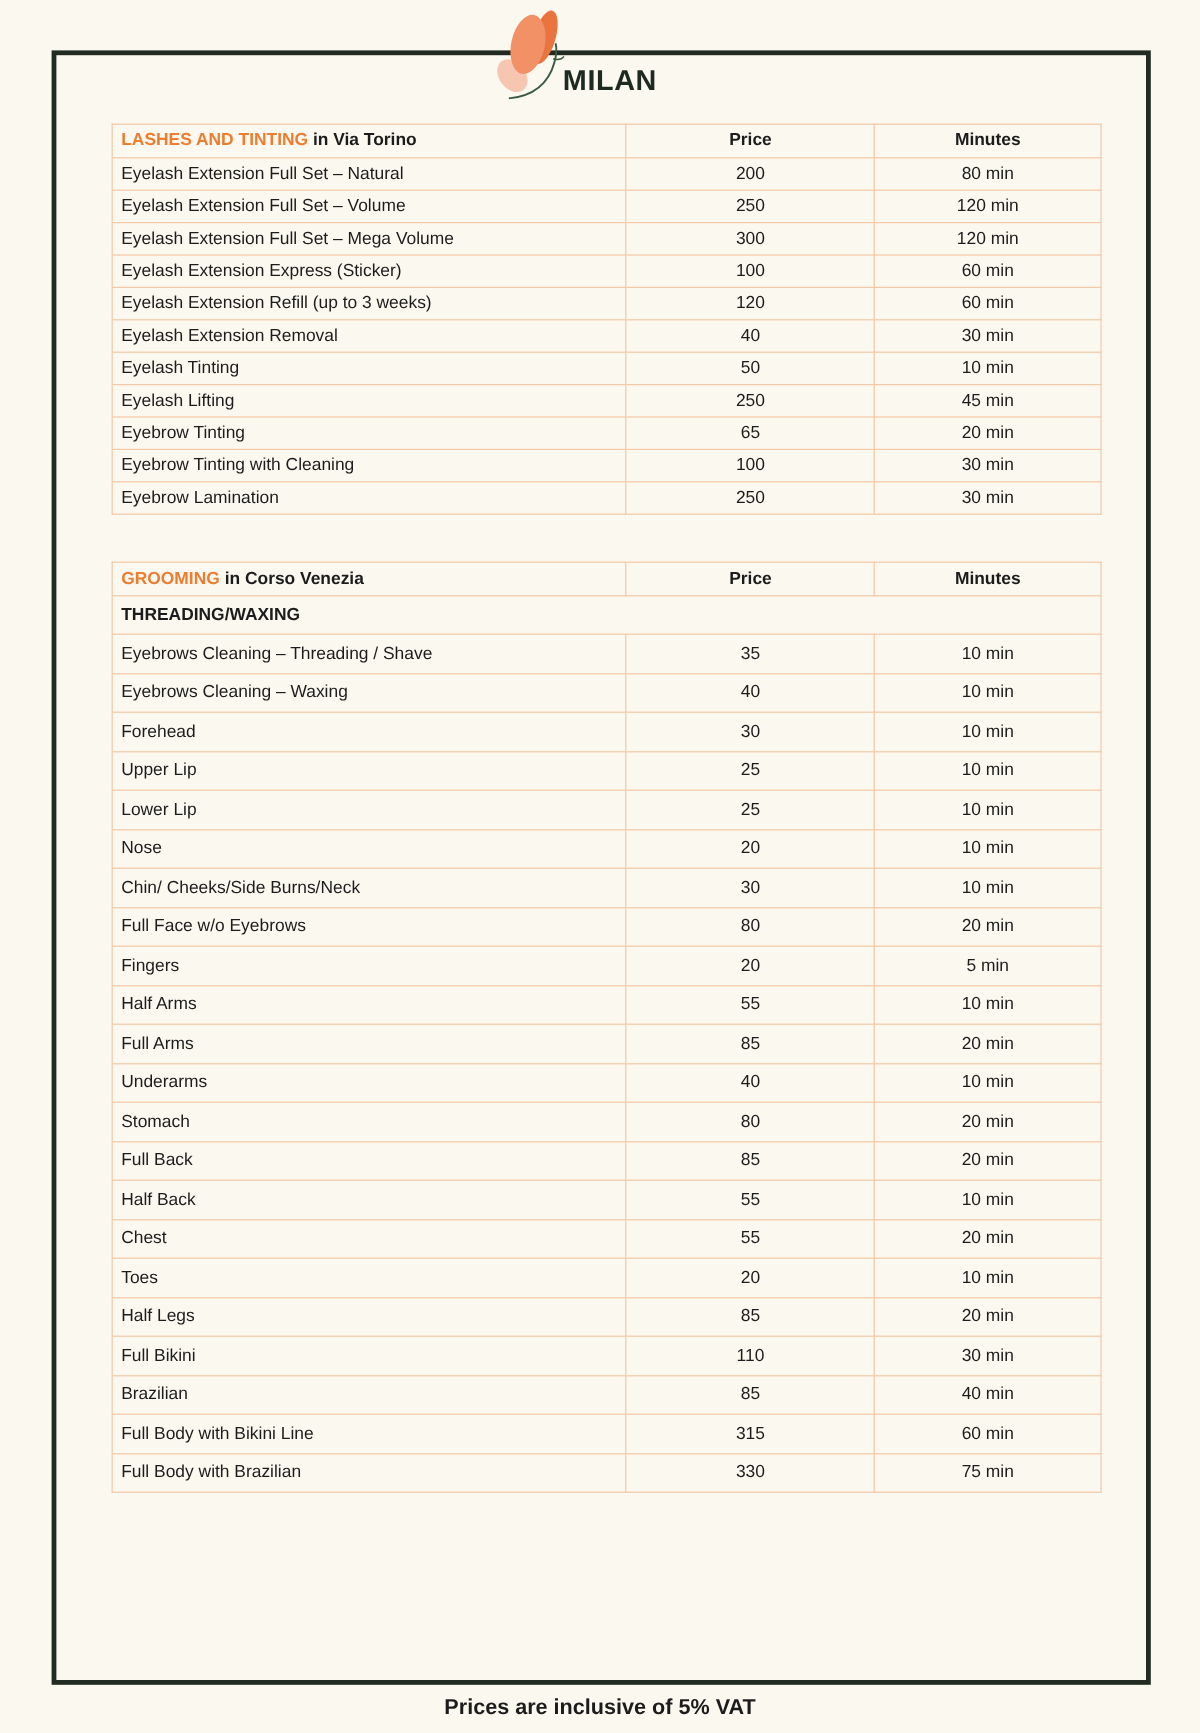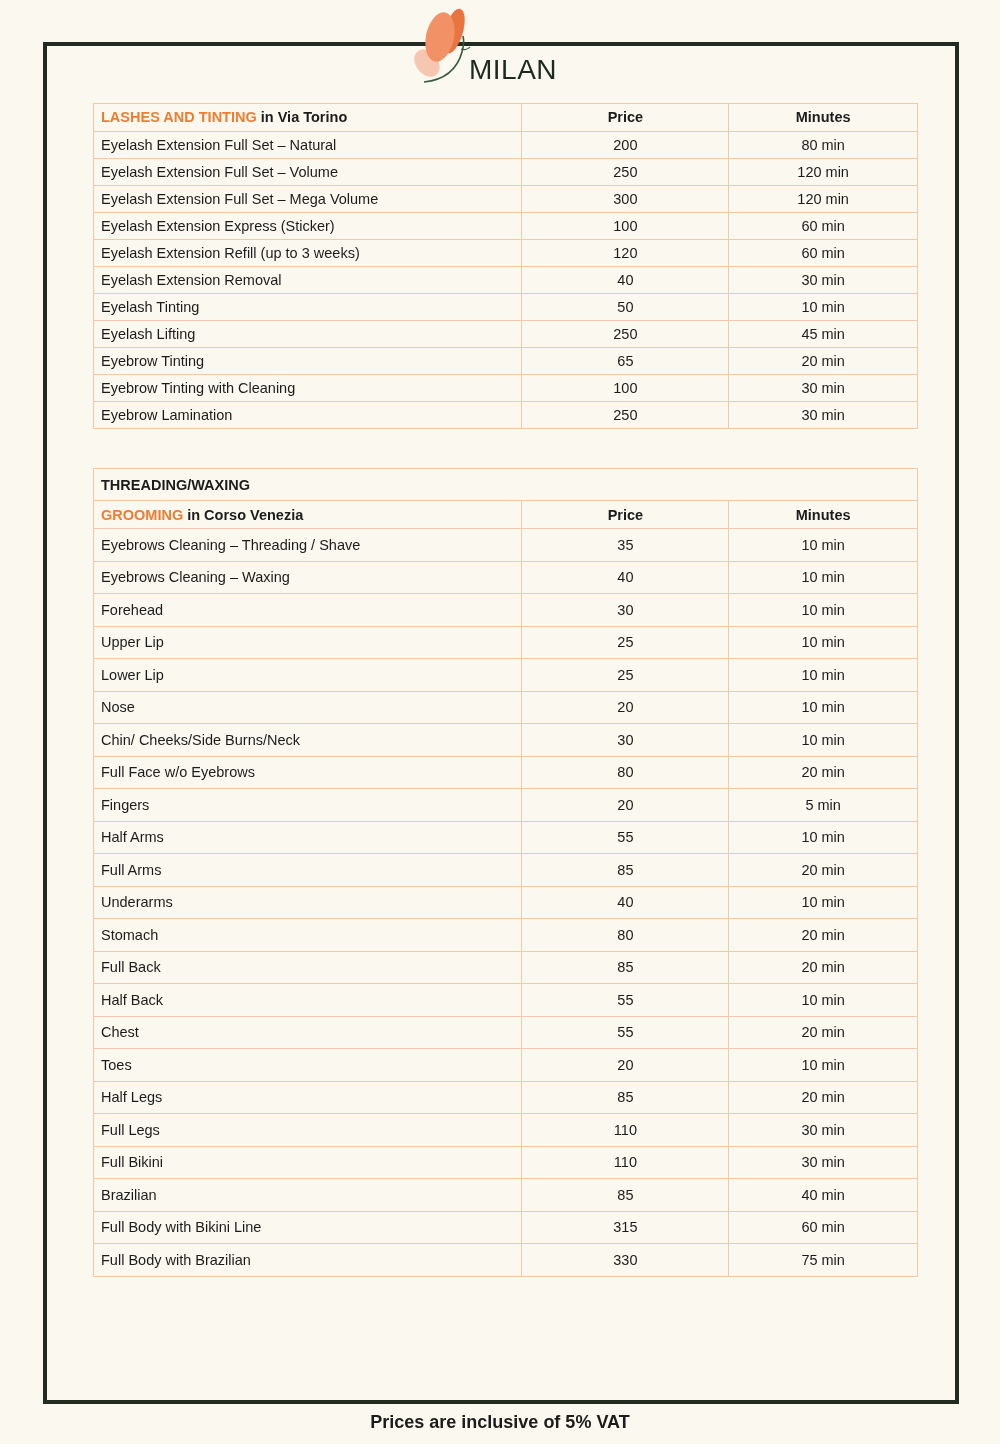--- a/index.html
+++ b/index.html
@@ -26,21 +26,21 @@
     z-index:1;
   }
   .logo{
     position:absolute;left:412px;top:4px;
     width:180px;height:88px;
     z-index:3;
   }
   .logo svg{position:absolute;left:0;top:0;}
   .brand{
     position:absolute;left:57px;top:50px;
-    font-size:28px;font-weight:normal;
+    font-size:24px;font-weight:bold;
     letter-spacing:0.5px;
     color:#1E2A20;
     white-space:nowrap;
     text-align:right;
   }
   .tbl-wrap{position:absolute;left:93px;z-index:2;width:825px;}
   #table-lashes{top:103px;}
   #table-grooming{top:468px;}
   table{
     width:100%;
@@ -172,27 +172,27 @@
 
 <div class="tbl-wrap" id="table-grooming">
   <table>
     <colgroup>
         <col class="c-name">
         <col class="c-price">
         <col class="c-min">
       </colgroup>
     <thead>
       <tr>
-        <td class="section-cell" colspan="3">THREADING/WAXING</td>
-      </tr>
-      <tr>
         <th class="title-cell"><span class="accent">GROOMING</span><span> in Corso Venezia</span></th>
         <th class="num">Price</th>
         <th class="num">Minutes</th>
       </tr>
+      <tr>
+        <td class="section-cell" colspan="3">THREADING/WAXING</td>
+      </tr>
     </thead>
     <tbody>
         <tr>
           <td class="name">Eyebrows Cleaning – Threading / Shave</td>
           <td class="num">35</td>
           <td class="num">10 min</td>
         </tr>
         <tr>
           <td class="name">Eyebrows Cleaning – Waxing</td>
           <td class="num">40</td>
@@ -272,25 +272,20 @@
           <td class="name">Toes</td>
           <td class="num">20</td>
           <td class="num">10 min</td>
         </tr>
         <tr>
           <td class="name">Half Legs</td>
           <td class="num">85</td>
           <td class="num">20 min</td>
         </tr>
         <tr>
-          <td class="name">Full Legs</td>
-          <td class="num">110</td>
-          <td class="num">30 min</td>
-        </tr>
-        <tr>
           <td class="name">Full Bikini</td>
           <td class="num">110</td>
           <td class="num">30 min</td>
         </tr>
         <tr>
           <td class="name">Brazilian</td>
           <td class="num">85</td>
           <td class="num">40 min</td>
         </tr>
         <tr>

